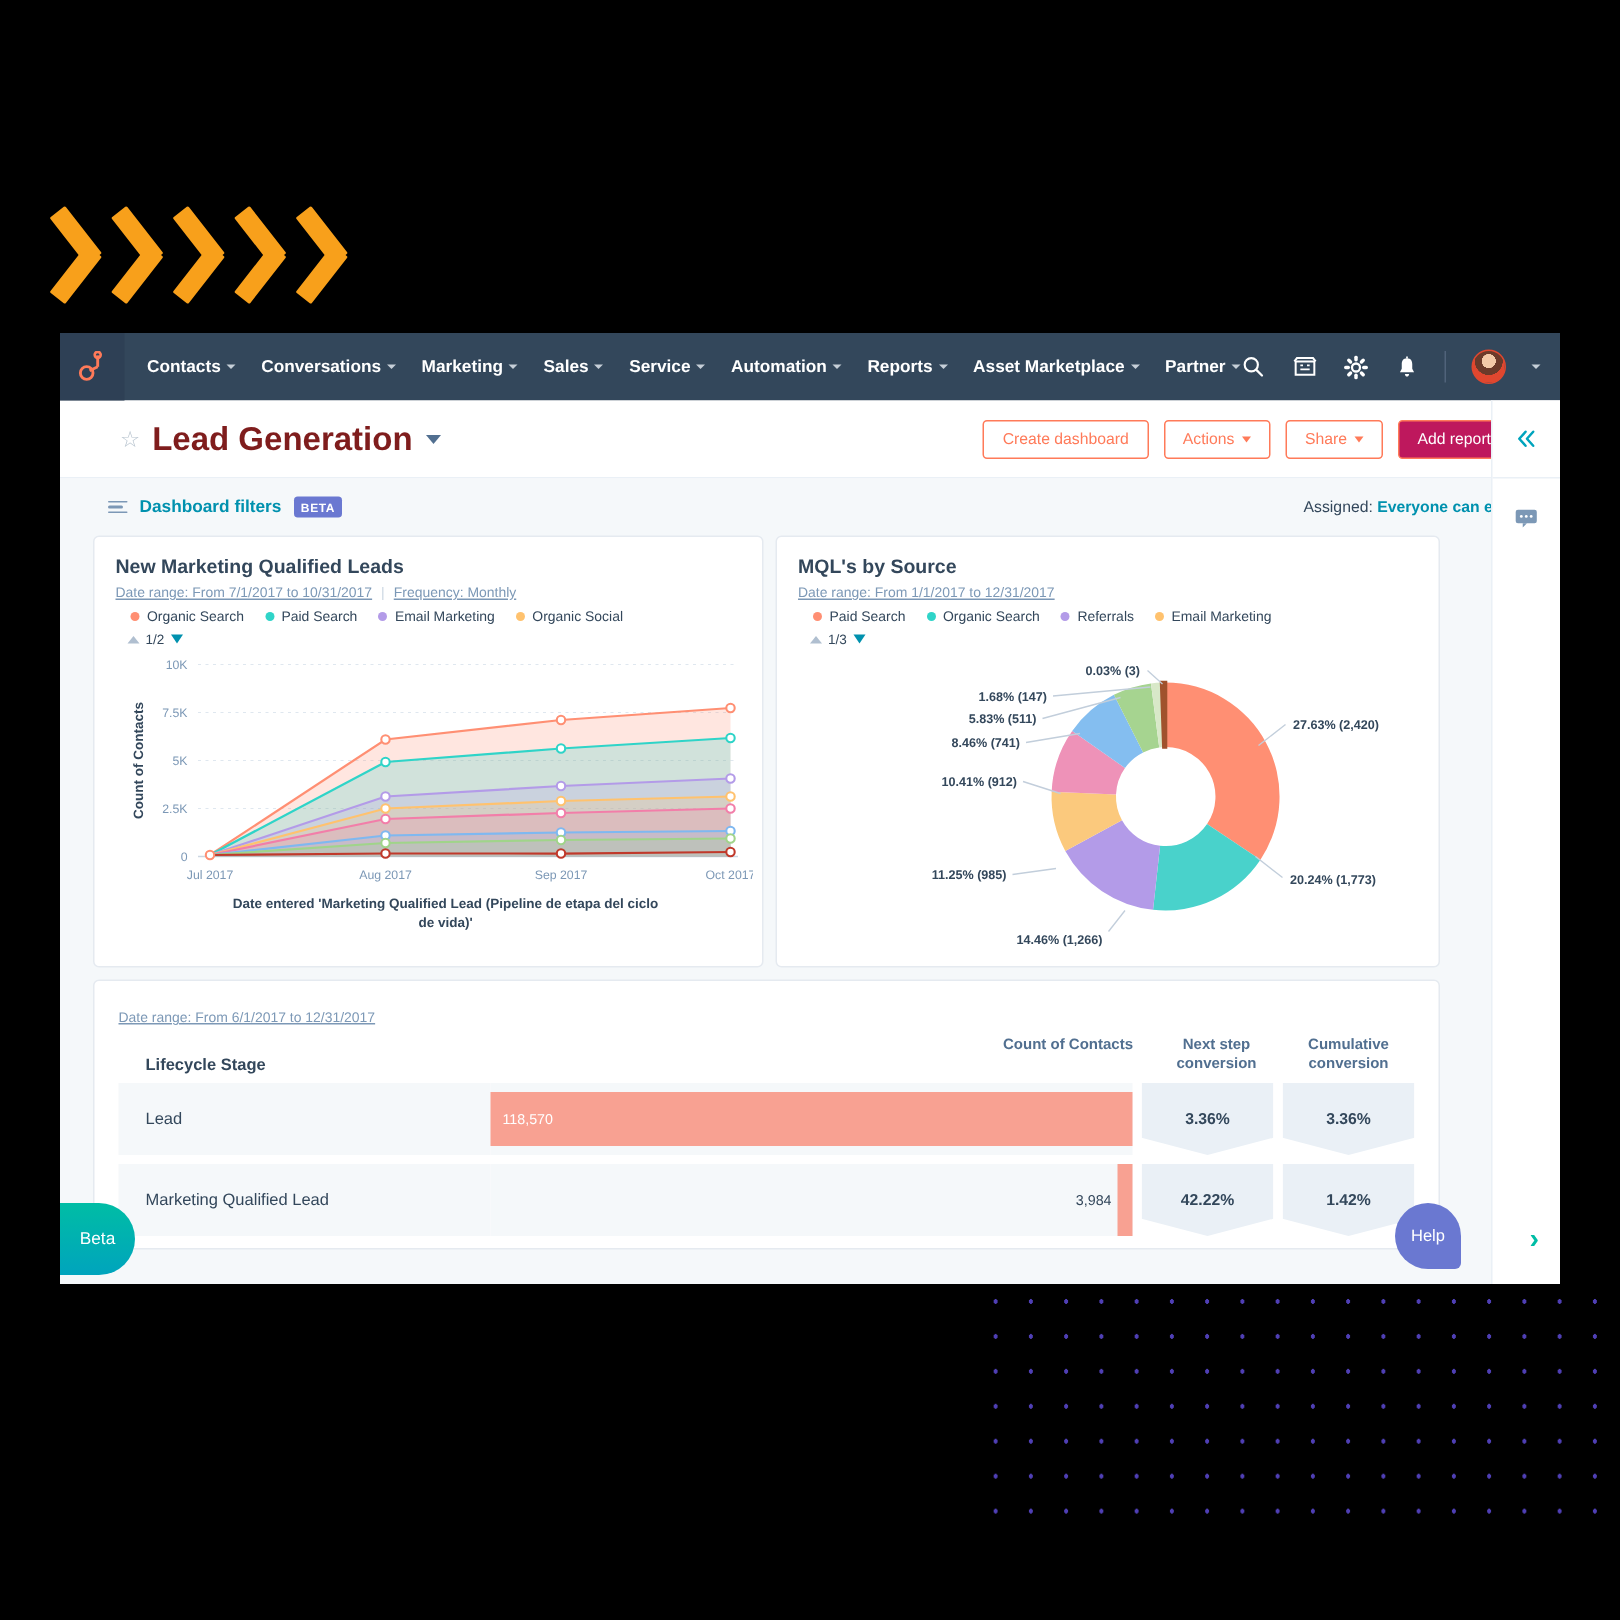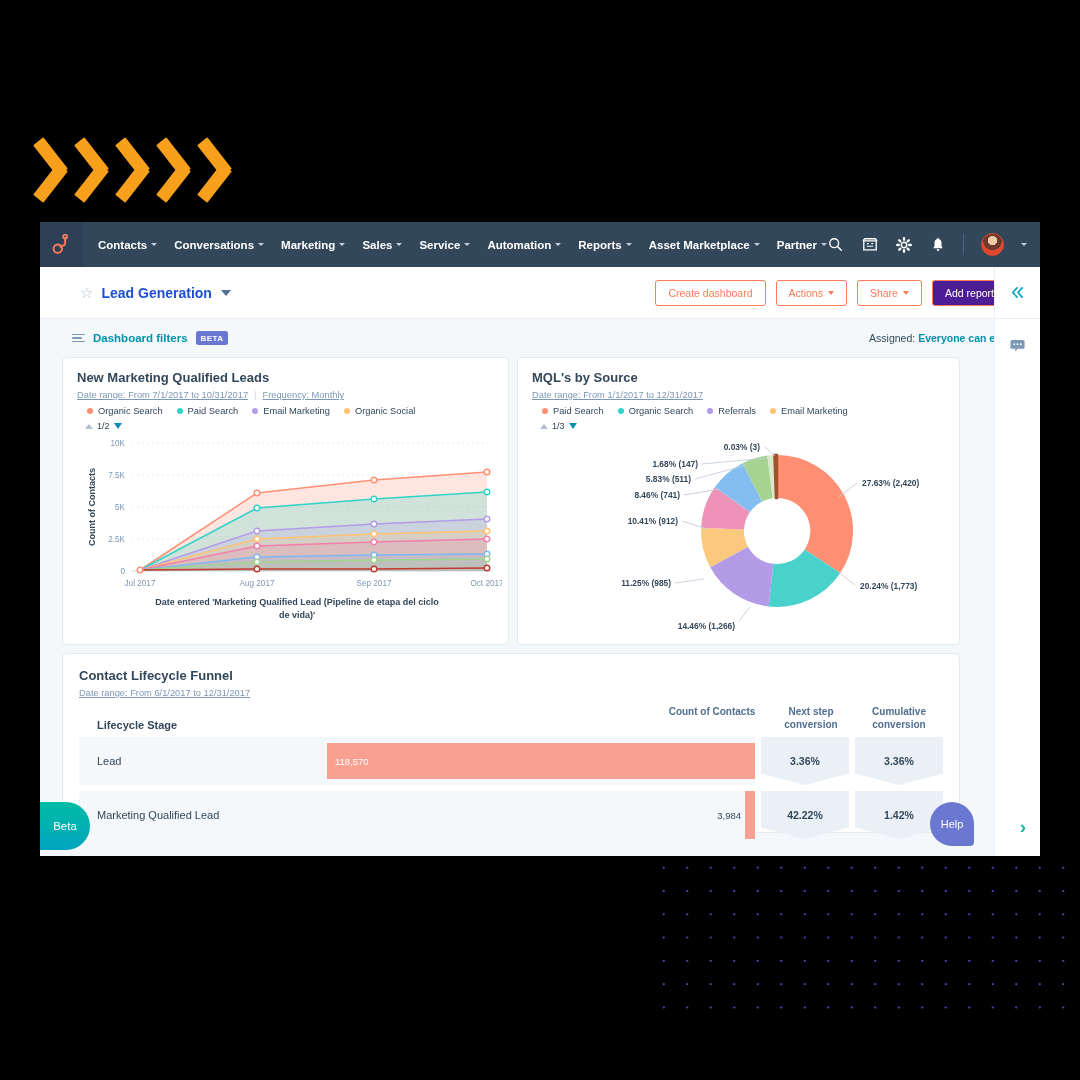--- a/index.html
+++ b/index.html
@@ -44,25 +44,25 @@
   .nav-div { width: 1px; height: 21px; background: #50637A; }
   .avatar {
     width: 23px; height: 23px; border-radius: 50%;
     background: radial-gradient(circle at 50% 32%, #F2C9A8 0 26%, #6B3A2A 27% 52%, #E0472F 53%);
     border: 1.5px solid #E0472F; cursor: pointer;
   }
 
   
   .pagehead { height: 52px; background: #fff; display: flex; align-items: center; padding: 0 22px 0 40px; border-bottom: 1px solid #EAF0F6; }
   .star { color: #B8C4CF; font-size: 15px; margin-right: 8px; cursor: pointer; }
-  .dash-title { font-size: 14px; font-weight: bold; color: #1d4ed8; cursor: pointer; }
+  .dash-title { font-size: 22px; font-weight: bold; color: #7f1d1d; cursor: pointer; }
   .title-caret { width:0;height:0;border-left:5.5px solid transparent;border-right:5.5px solid transparent;border-top:6.5px solid #516F90; margin-left: 9px; cursor:pointer; }
   .head-btns { margin-left: auto; display: flex; align-items: center; gap: 10px; }
   .btn { font-size: 10.5px; padding: 6px 12px; border-radius: 3px; border: 1px solid #FF7A59; color: #FF7A59; background: #fff; cursor: pointer; white-space: nowrap; display:flex; align-items:center; gap:5px; }
-  .btn.primary { background: #4c1d95; color: #fff; border-color: #FF7A59; }
+  .btn.primary { background: #be185d; color: #fff; border-color: #FF7A59; }
   .caret-o { width:0;height:0;border-left:3.4px solid transparent;border-right:3.4px solid transparent;border-top:4.2px solid #FF7A59; }
   .btn.primary .caret-o { border-top-color: #fff; }
 
   
   .board { background: #F5F8FA; height: 537px; padding: 0 22px 0 22px; position: relative; }
   .filtbar { display: flex; align-items: center; height: 38px; padding: 0 10px; }
   .filt-left { display: flex; align-items: center; gap: 8px; cursor: pointer; }
   .filt-ic { display:flex; flex-direction: column; gap: 2px; }
   .filt-ic i { display:block; height:1.6px; background:#7C98B6; border-radius:1px; }
   .filt-ic i:nth-child(1){width:13px;} .filt-ic i:nth-child(2){width:10px;} .filt-ic i:nth-child(3){width:13px;}
@@ -424,21 +424,20 @@
             <text class="pie-lbl" x="146" y="93" text-anchor="end">10.41% (912)</text>
             <text class="pie-lbl" x="148" y="67" text-anchor="end">8.46% (741)</text>
             <text class="pie-lbl" x="159" y="51" text-anchor="end">5.83% (511)</text>
             <text class="pie-lbl" x="166" y="36" text-anchor="end">1.68% (147)</text>
             <text class="pie-lbl" x="228" y="19" text-anchor="end">0.03% (3)</text>
           </svg>
         </div>
       </div>
 
       <div class="card" style="margin-top:8px;width:898px;height:180px;padding:14px 16px 0 16px;">
-        <div class="card-title">Contact Lifecycle Funnel</div>
         <div class="card-sub">Date range: From 6/1/2017 to 12/31/2017</div>
 
         <div class="funnel-head">
           <div class="fh-stage">Lifecycle Stage</div>
           <div class="fh-right">
             <div class="fh-col" style="width:110px">Count of Contacts</div>
             <div class="fh-col">Next step<br>conversion</div>
             <div class="fh-col">Cumulative<br>conversion</div>
           </div>
         </div>

